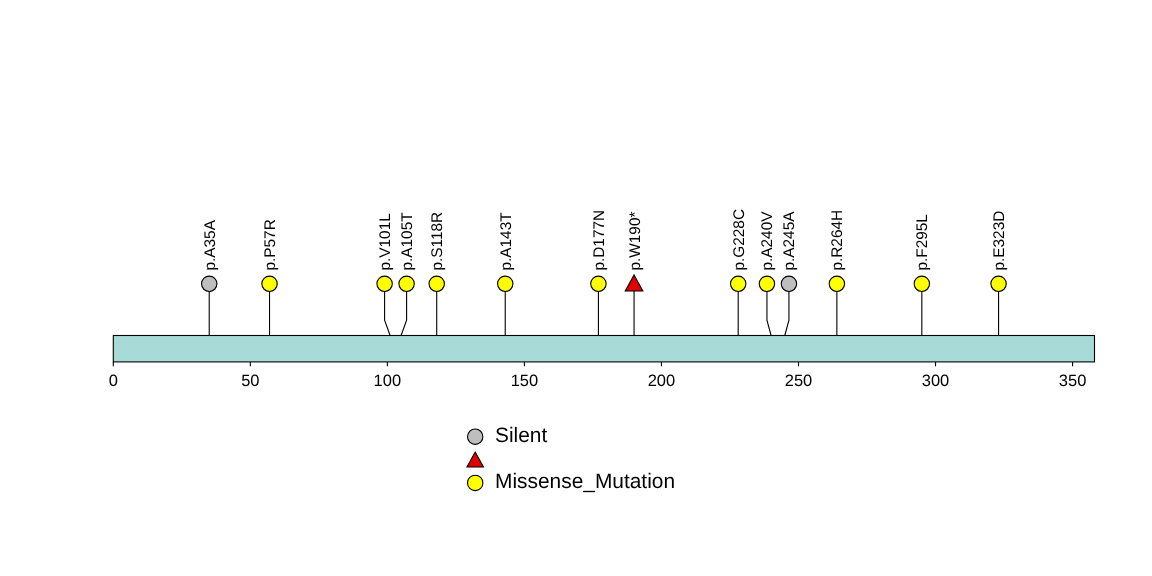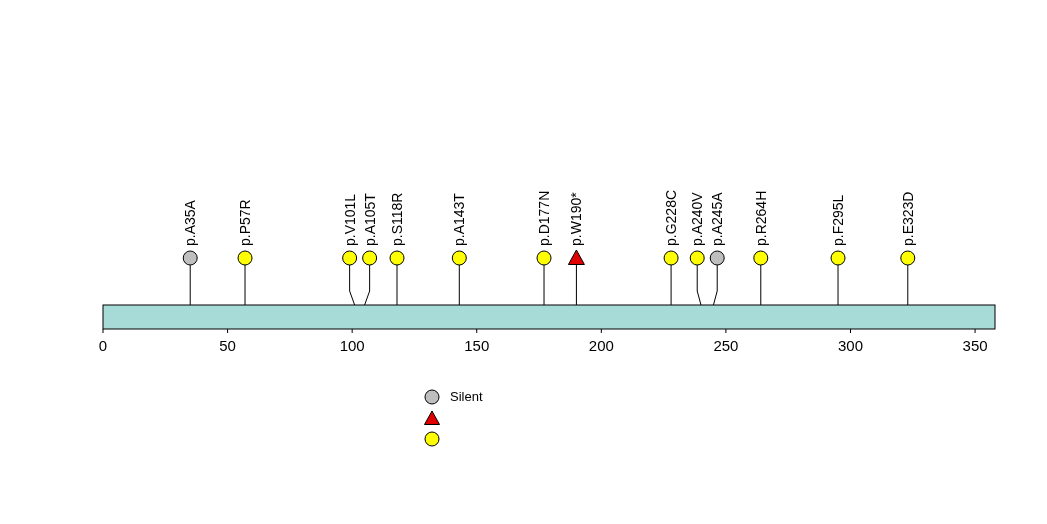--- a/index.html
+++ b/index.html
@@ -23,21 +23,21 @@
     display: flex;
     flex-direction: column;
   }
   .legend-row {
     display: flex;
     align-items: center;
     height: 21px;
   }
   .legend-row svg { display: block; margin-right: 9px; }
   .legend-label {
-    font-size: 13px;
+    font-size: 19px;
     color: #000000;
     white-space: nowrap;
   }
 </style>
 </head>
 <body>
 
 <div class="page">
 
   <svg id="chart" width="1047" height="524">
@@ -111,16 +111,17 @@
     </div>
     <div class="legend-row">
       <svg width="18" height="18">
         <polygon points="9,2 16.5,15.5 1.5,15.5" stroke="#000000" stroke-width="1" fill="#e00000"></polygon>
       </svg>
     </div>
     <div class="legend-row">
       <svg width="18" height="18">
         <circle cx="9" cy="9" r="7" stroke="#000000" stroke-width="1" fill="#ffff00"></circle>
       </svg>
+      <span class="legend-label">Missense_Mutation</span>
     </div>
   </div>
 
 </div>
 
 </body></html>

